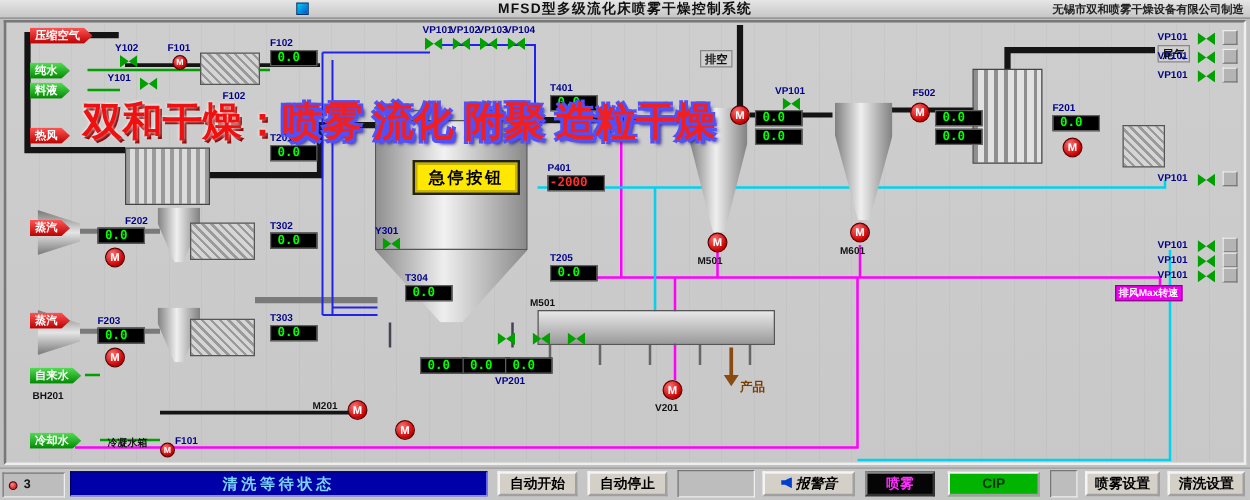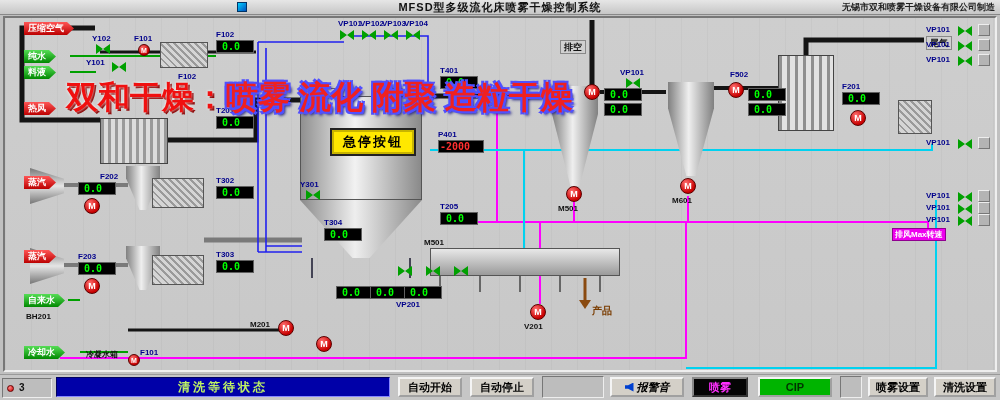--- a/index.html
+++ b/index.html
@@ -99,21 +99,21 @@
   
   .bottombar { position:absolute; left:0; top:374px; width:1000px; height:26px;
     background:#c6c6c6; border-top:1px solid #999; z-index:5; }
   .indicator { position:absolute; left:2px; top:3px; width:50px; height:20px;
     background:#bdbdbd; border:1px solid #777; border-bottom-color:#eee; border-right-color:#eee;
     font-size:10px; font-weight:bold; color:#111; line-height:18px; padding-left:16px; }
   .led { position:absolute; left:4px; top:6px; width:7px; height:7px; border-radius:50%;
     background:radial-gradient(circle at 35% 30%,#f88,#c00); border:1px solid #600; }
   .statusbar { position:absolute; left:56px; top:377px; width:334px; height:20px;
     background:#0000a8; border:1px solid #000060; border-bottom-color:#8888ff; border-right-color:#8888ff;
-    color:#bef264; font-size:12px; font-weight:bold; text-align:center; line-height:19px;
+    color:#7dd3fc; font-size:12px; font-weight:bold; text-align:center; line-height:19px;
     letter-spacing:3px; z-index:6; }
   .btn { position:absolute; top:377px; height:20px; background:#d4d0c8;
     border:2px outset #f4f4f4; font-size:11px; font-weight:bold; color:#000;
     text-align:center; line-height:15px; z-index:6; cursor:pointer; white-space:nowrap; }
   .btn.spray { background:#050505; color:#ff30ff; border-color:#888; }
   .btn.cip { background:#00b400; color:#003300; }
   .panel-sunken { position:absolute; top:376px; height:22px; background:#bdbdbd;
     border:1px solid #777; border-bottom-color:#eee; border-right-color:#eee; z-index:6; }
   .alarm-icon { display:inline-block; width:9px; height:9px; margin-right:3px;
     background:#0040d0; vertical-align:-1px;

